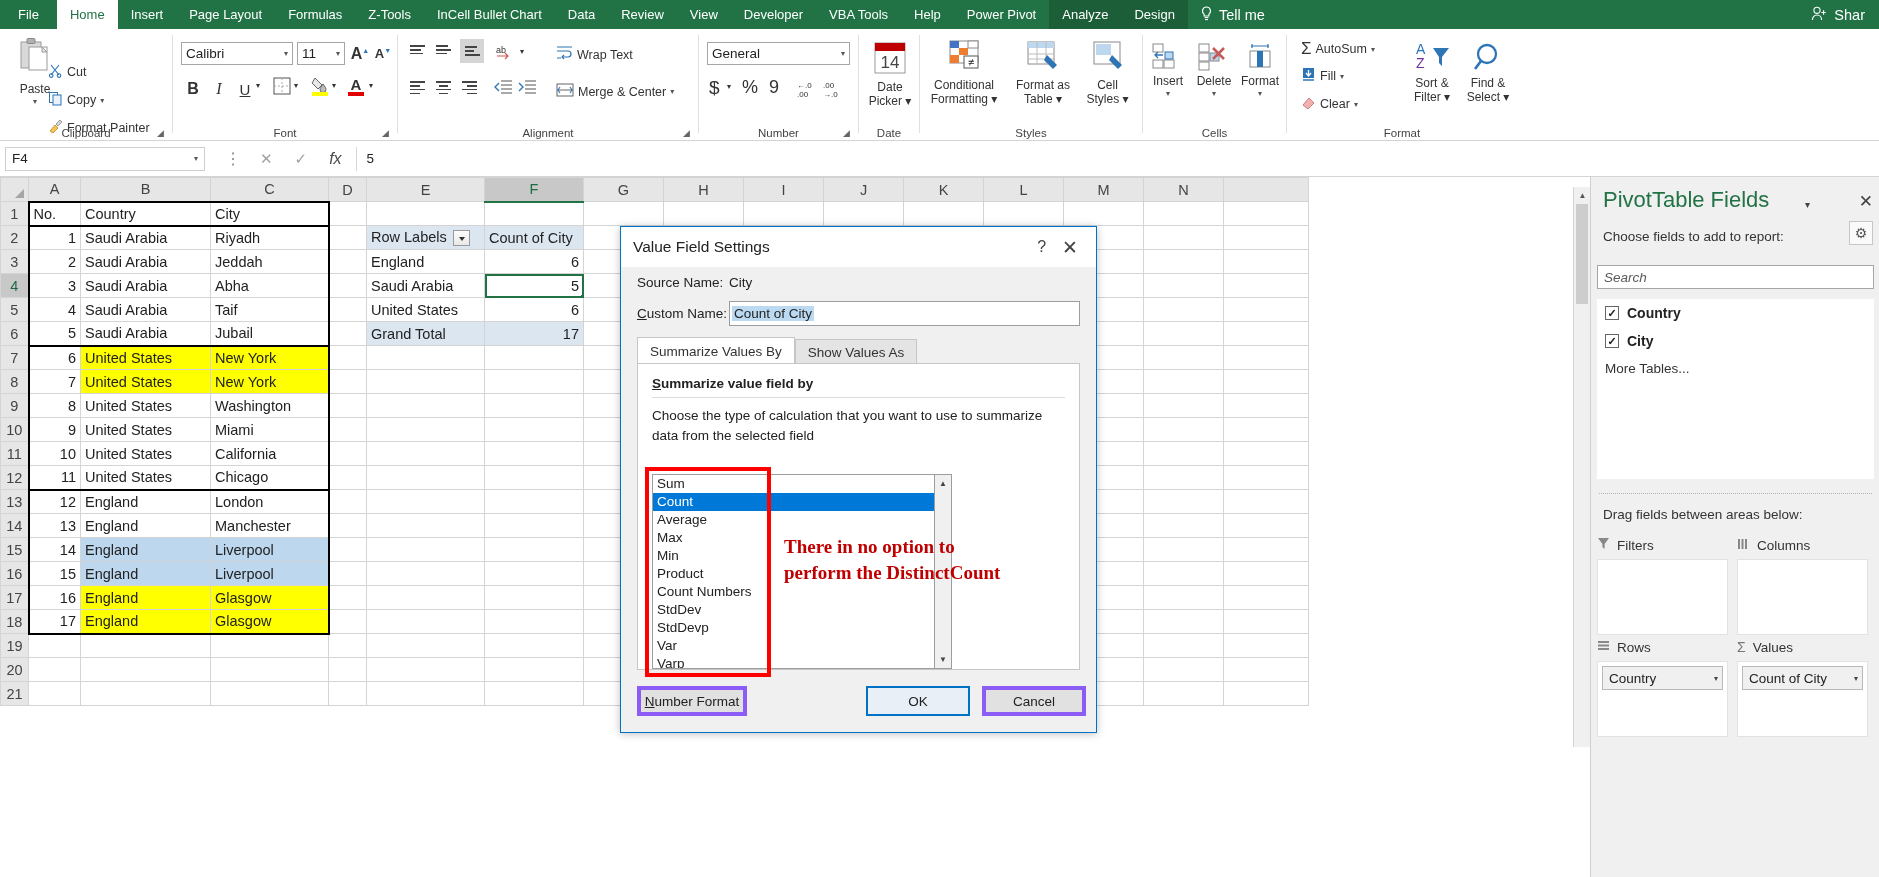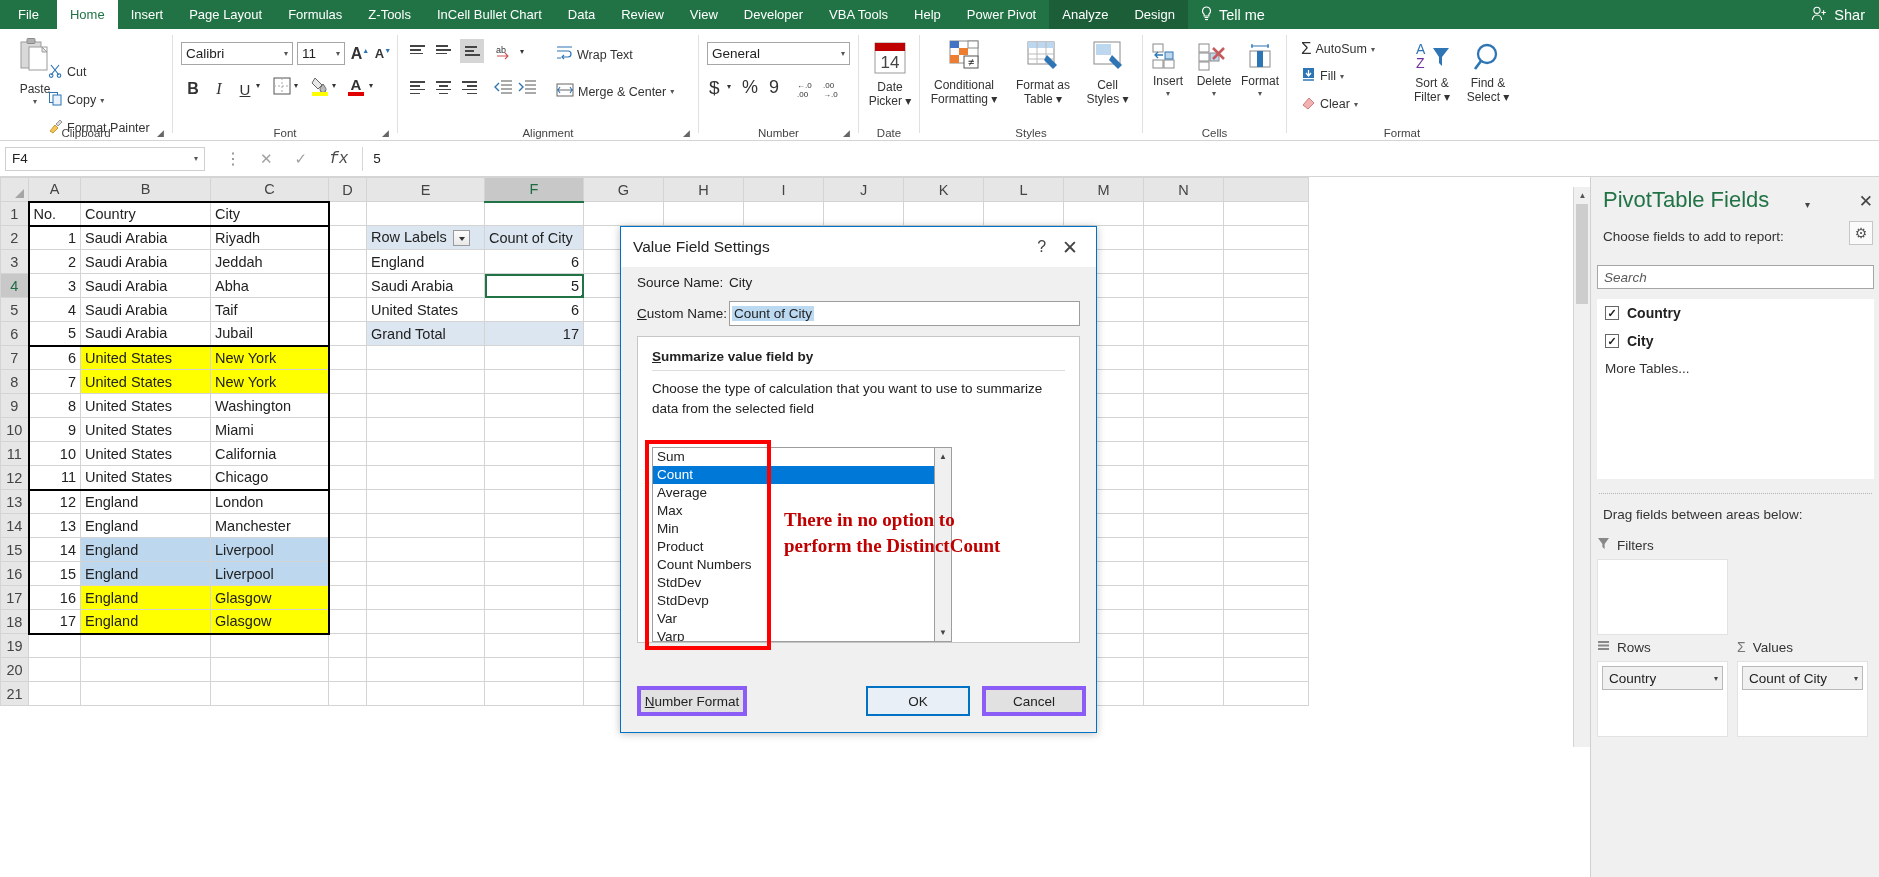--- a/index.html
+++ b/index.html
@@ -77,21 +77,21 @@
   .fbar{
     position:absolute; left:0; top:141px; width:1879px; height:36px;
     background:#fff; border-bottom:1px solid #d4d4d4; display:flex; align-items:center;
   }
   .namebox{
     margin-left:5px; width:200px; height:24px; border:1px solid #cfcfcf;
     background:#fff; display:flex; align-items:center; padding:0 6px; font-size:13.5px;
   }
   .namebox .caret{ margin-left:auto; font-size:8px; color:#555; }
   .fbtns{ display:flex; align-items:center; gap:22px; margin-left:18px; color:#a0a0a0; font-size:15px; }
-  .fx{ font-style:italic; font-family:Liberation Mono, monospace; color:#4a4a4a; font-size:16px; }
+  .fx{ font-style:italic; font-family:Liberation Sans, sans-serif; color:#4a4a4a; font-size:16px; }
   .finput{
     margin-left:14px; flex:1; height:24px; border-left:1px solid #d7d7d7;
     display:flex; align-items:center; padding-left:10px; font-size:13.5px;
   }
 
   
   .gridwrap{
     position:absolute; left:0; top:177px; width:1879px; height:700px;
     background:#fff; overflow:hidden;
   }
@@ -1174,20 +1174,33 @@
       <span>
         <svg width="13" height="13" viewBox="0 0 13 13">
             <path d="M1 1 L12 1 L7.6 7 L7.6 12 L5.4 10 L5.4 7 Z" fill="#888"></path>
           </svg>
       </span>
       <span>Filters</span>
     </div>
     <div class="areafield"></div>
   </div>
 
+  <div class="areabox" style="left:146px; top:358px;">
+    <div class="arealbl">
+      <span>
+        <svg width="13" height="13" viewBox="0 0 13 13">
+            <rect x="1" y="2" width="2" height="10" fill="#888"></rect>
+            <rect x="4.5" y="2" width="2" height="10" fill="#888"></rect>
+            <rect x="8" y="2" width="2" height="10" fill="#888"></rect>
+          </svg>
+      </span>
+      <span>Columns</span>
+    </div>
+    <div class="areafield"></div>
+  </div>
 
   <div class="areabox" style="left:6px; top:460px;">
     <div class="arealbl">
       <span>
         <svg width="13" height="13" viewBox="0 0 13 13">
             <rect x="1" y="2" width="11" height="2" fill="#888"></rect>
             <rect x="1" y="5.5" width="11" height="2" fill="#888"></rect>
             <rect x="1" y="9" width="11" height="2" fill="#888"></rect>
           </svg>
       </span>
@@ -1227,20 +1240,24 @@
       <span class="lbl">Source Name:</span>
       <span class="val">City</span>
     </div>
     <div class="drow">
       <span class="lbl"><u>C</u>ustom Name:</span>
       <span class="tinput">
         <span>Count of City</span>
       </span>
     </div>
 
+    <div class="tabstrip">
+      <div class="dtab on">Summarize Values By</div>
+      <div class="dtab">Show Values As</div>
+    </div>
 
     <div class="tabpanel">
       <div class="tp-h"><u>S</u>ummarize value field by</div>
       <div class="tp-hr"></div>
       <div class="tp-p">
         <span>Choose the type of calculation that you want to use to summarize</span><br>
         <span>data from the selected field</span>
       </div>
 
       <div class="listwrap">

